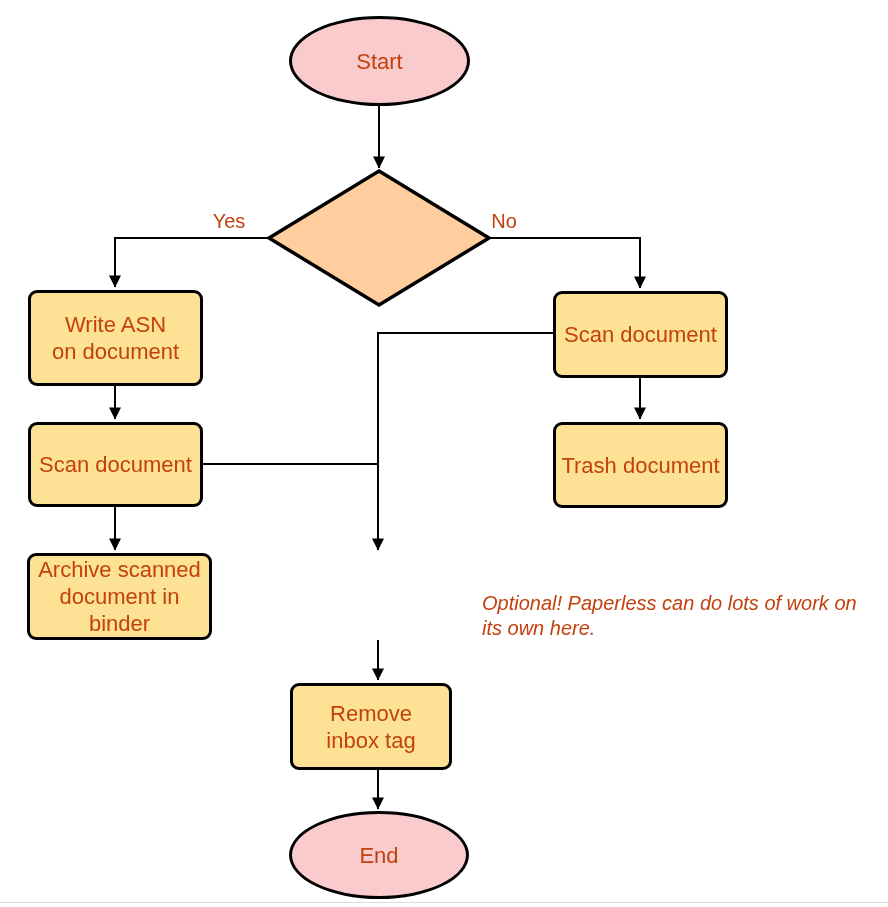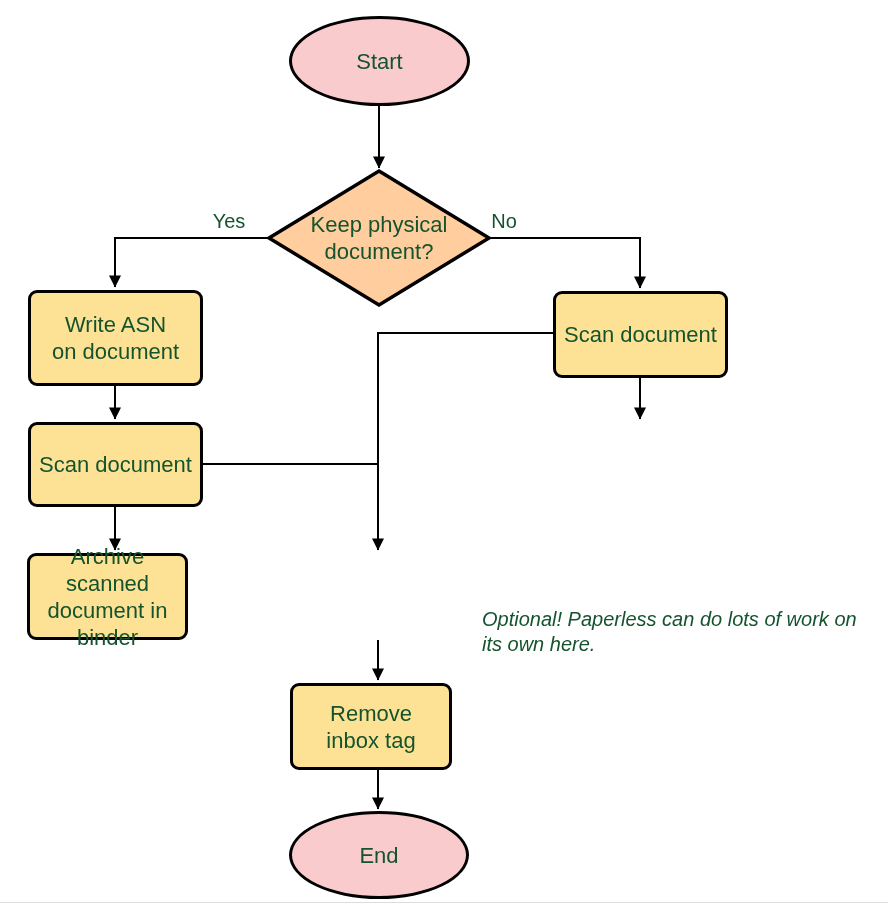--- a/index.html
+++ b/index.html
@@ -8,21 +8,21 @@
     padding: 0;
     background: #ffffff;
     font-family: "Liberation Sans", sans-serif;
   }
   .canvas {
     position: relative;
     width: 888px;
     height: 907px;
     background: #ffffff;
     overflow: hidden;
-    color: #14532d;
+    color: #c2410c;
   }
   svg.edge-layer {
     position: absolute;
     left: 0;
     top: 0;
     width: 888px;
     height: 907px;
   }
   svg.edge-layer path.edge {
     fill: none;
@@ -65,21 +65,20 @@
   }
   .annotation {
     position: absolute;
     left: 482px;
     top: 591px;
     width: 404px;
     font-size: 20px;
     line-height: 25px;
     font-style: italic;
     white-space: pre-line;
-    margin-top: 16px;
   }
   .bottom-divider {
     position: absolute;
     left: 0;
     top: 902px;
     width: 888px;
     height: 1px;
     background: #DCDCDC;
   }
 </style>
@@ -106,48 +105,47 @@
     <path class="edge" d="M378,640 L378,680" marker-end="url(#arrow)"></path>
     <path class="edge" d="M378,770 L378,809" marker-end="url(#arrow)"></path>
 
     <polygon points="379,171 489,238 379,305 269,238" stroke="#000000" stroke-width="3.5" fill="#FFCD9E"></polygon>
   </svg>
 
   <div class="node terminator" style="left:289px; top:16px; width:181px; height:90px">
     <span class="label">Start</span>
   </div>
 
-  <div class="node decision-label" style="left:269px; top:198px; width:220px; height:80px">
-    <span class="label">Keep physical
-document?</span>
-  </div>
 
   <div class="edge-label" style="left:207px; top:211px">Yes</div>
 
   <div class="edge-label" style="left:482px; top:211px">No</div>
 
   <div class="node process" style="left:28px; top:290px; width:175px; height:96px">
     <span class="label">Write ASN
 on document</span>
   </div>
 
   <div class="node process" style="left:28px; top:422px; width:175px; height:85px">
     <span class="label">Scan document</span>
   </div>
 
-  <div class="node process" style="left:27px; top:553px; width:161px; height:87px">
+  <div class="node process" style="left:27px; top:553px; width:185px; height:87px">
     <span class="label">Archive scanned
 document in
 binder</span>
   </div>
 
   <div class="node process" style="left:553px; top:291px; width:175px; height:87px">
     <span class="label">Scan document</span>
   </div>
 
+  <div class="node process" style="left:553px; top:422px; width:175px; height:86px">
+    <span class="label">Trash document</span>
+  </div>
 
 
   <div class="annotation">Optional! Paperless can do lots of work on
 its own here.</div>
 
   <div class="node process" style="left:290px; top:683px; width:162px; height:87px">
     <span class="label">Remove
 inbox tag</span>
   </div>
 

